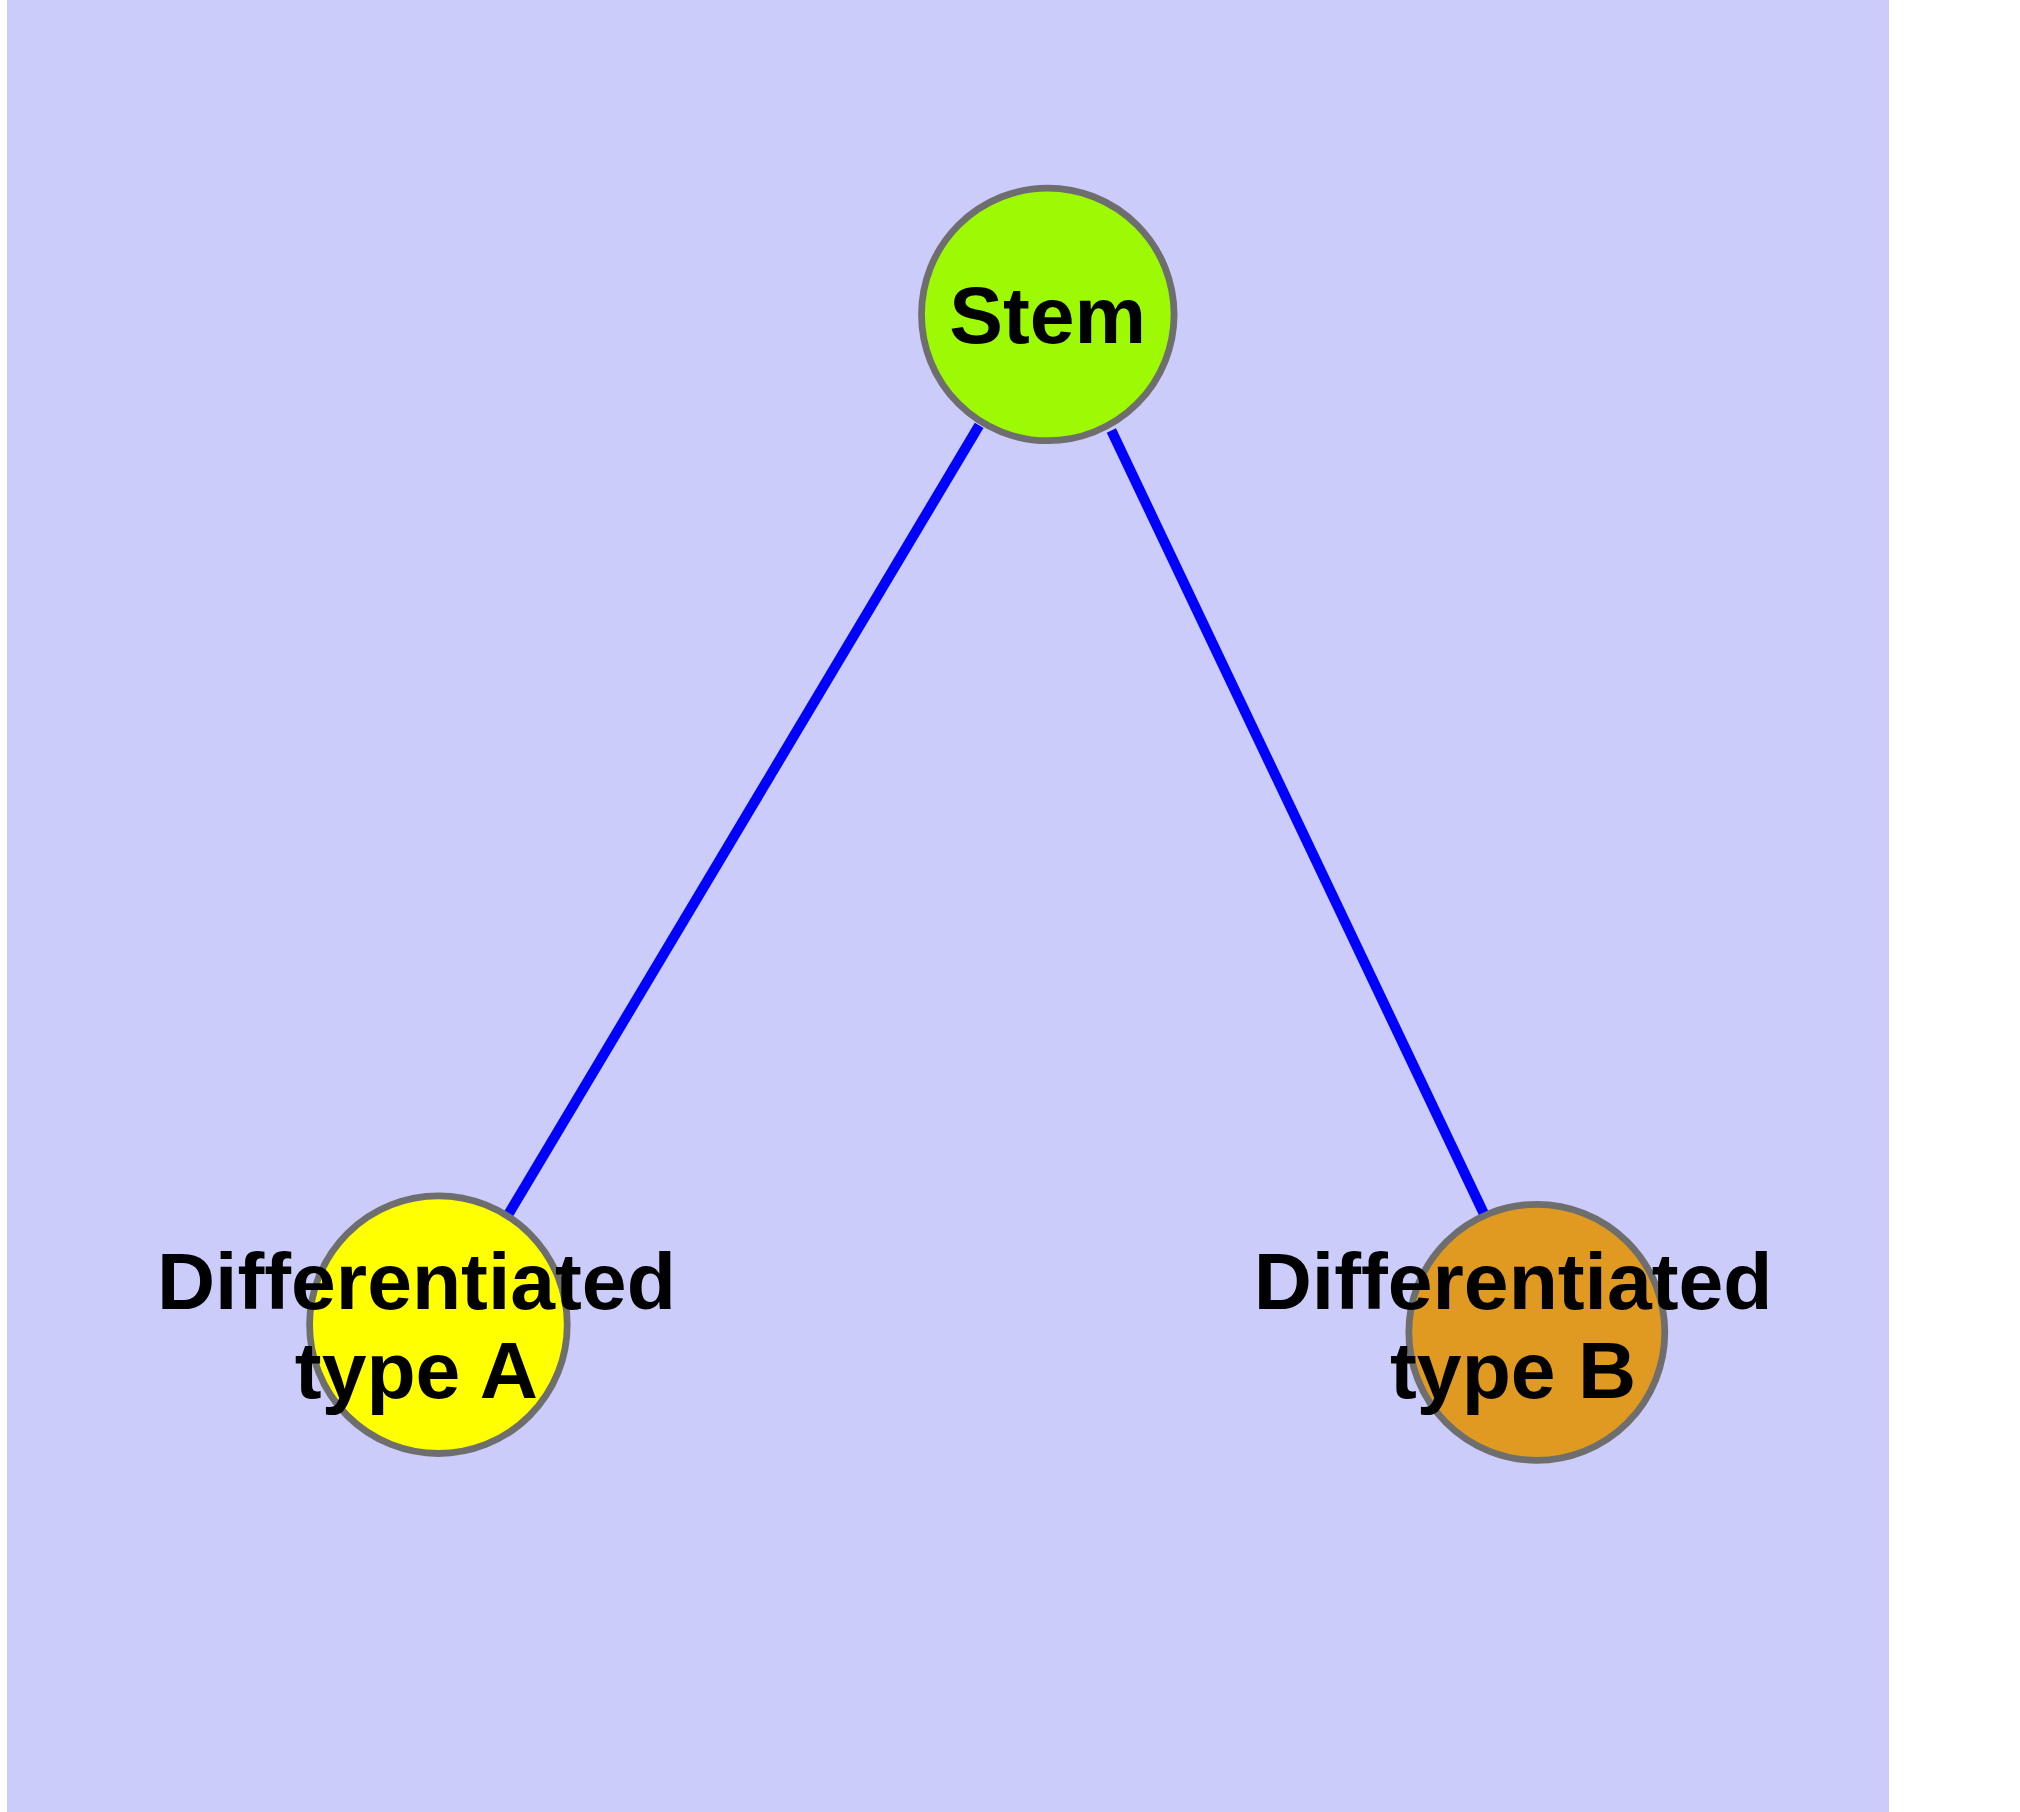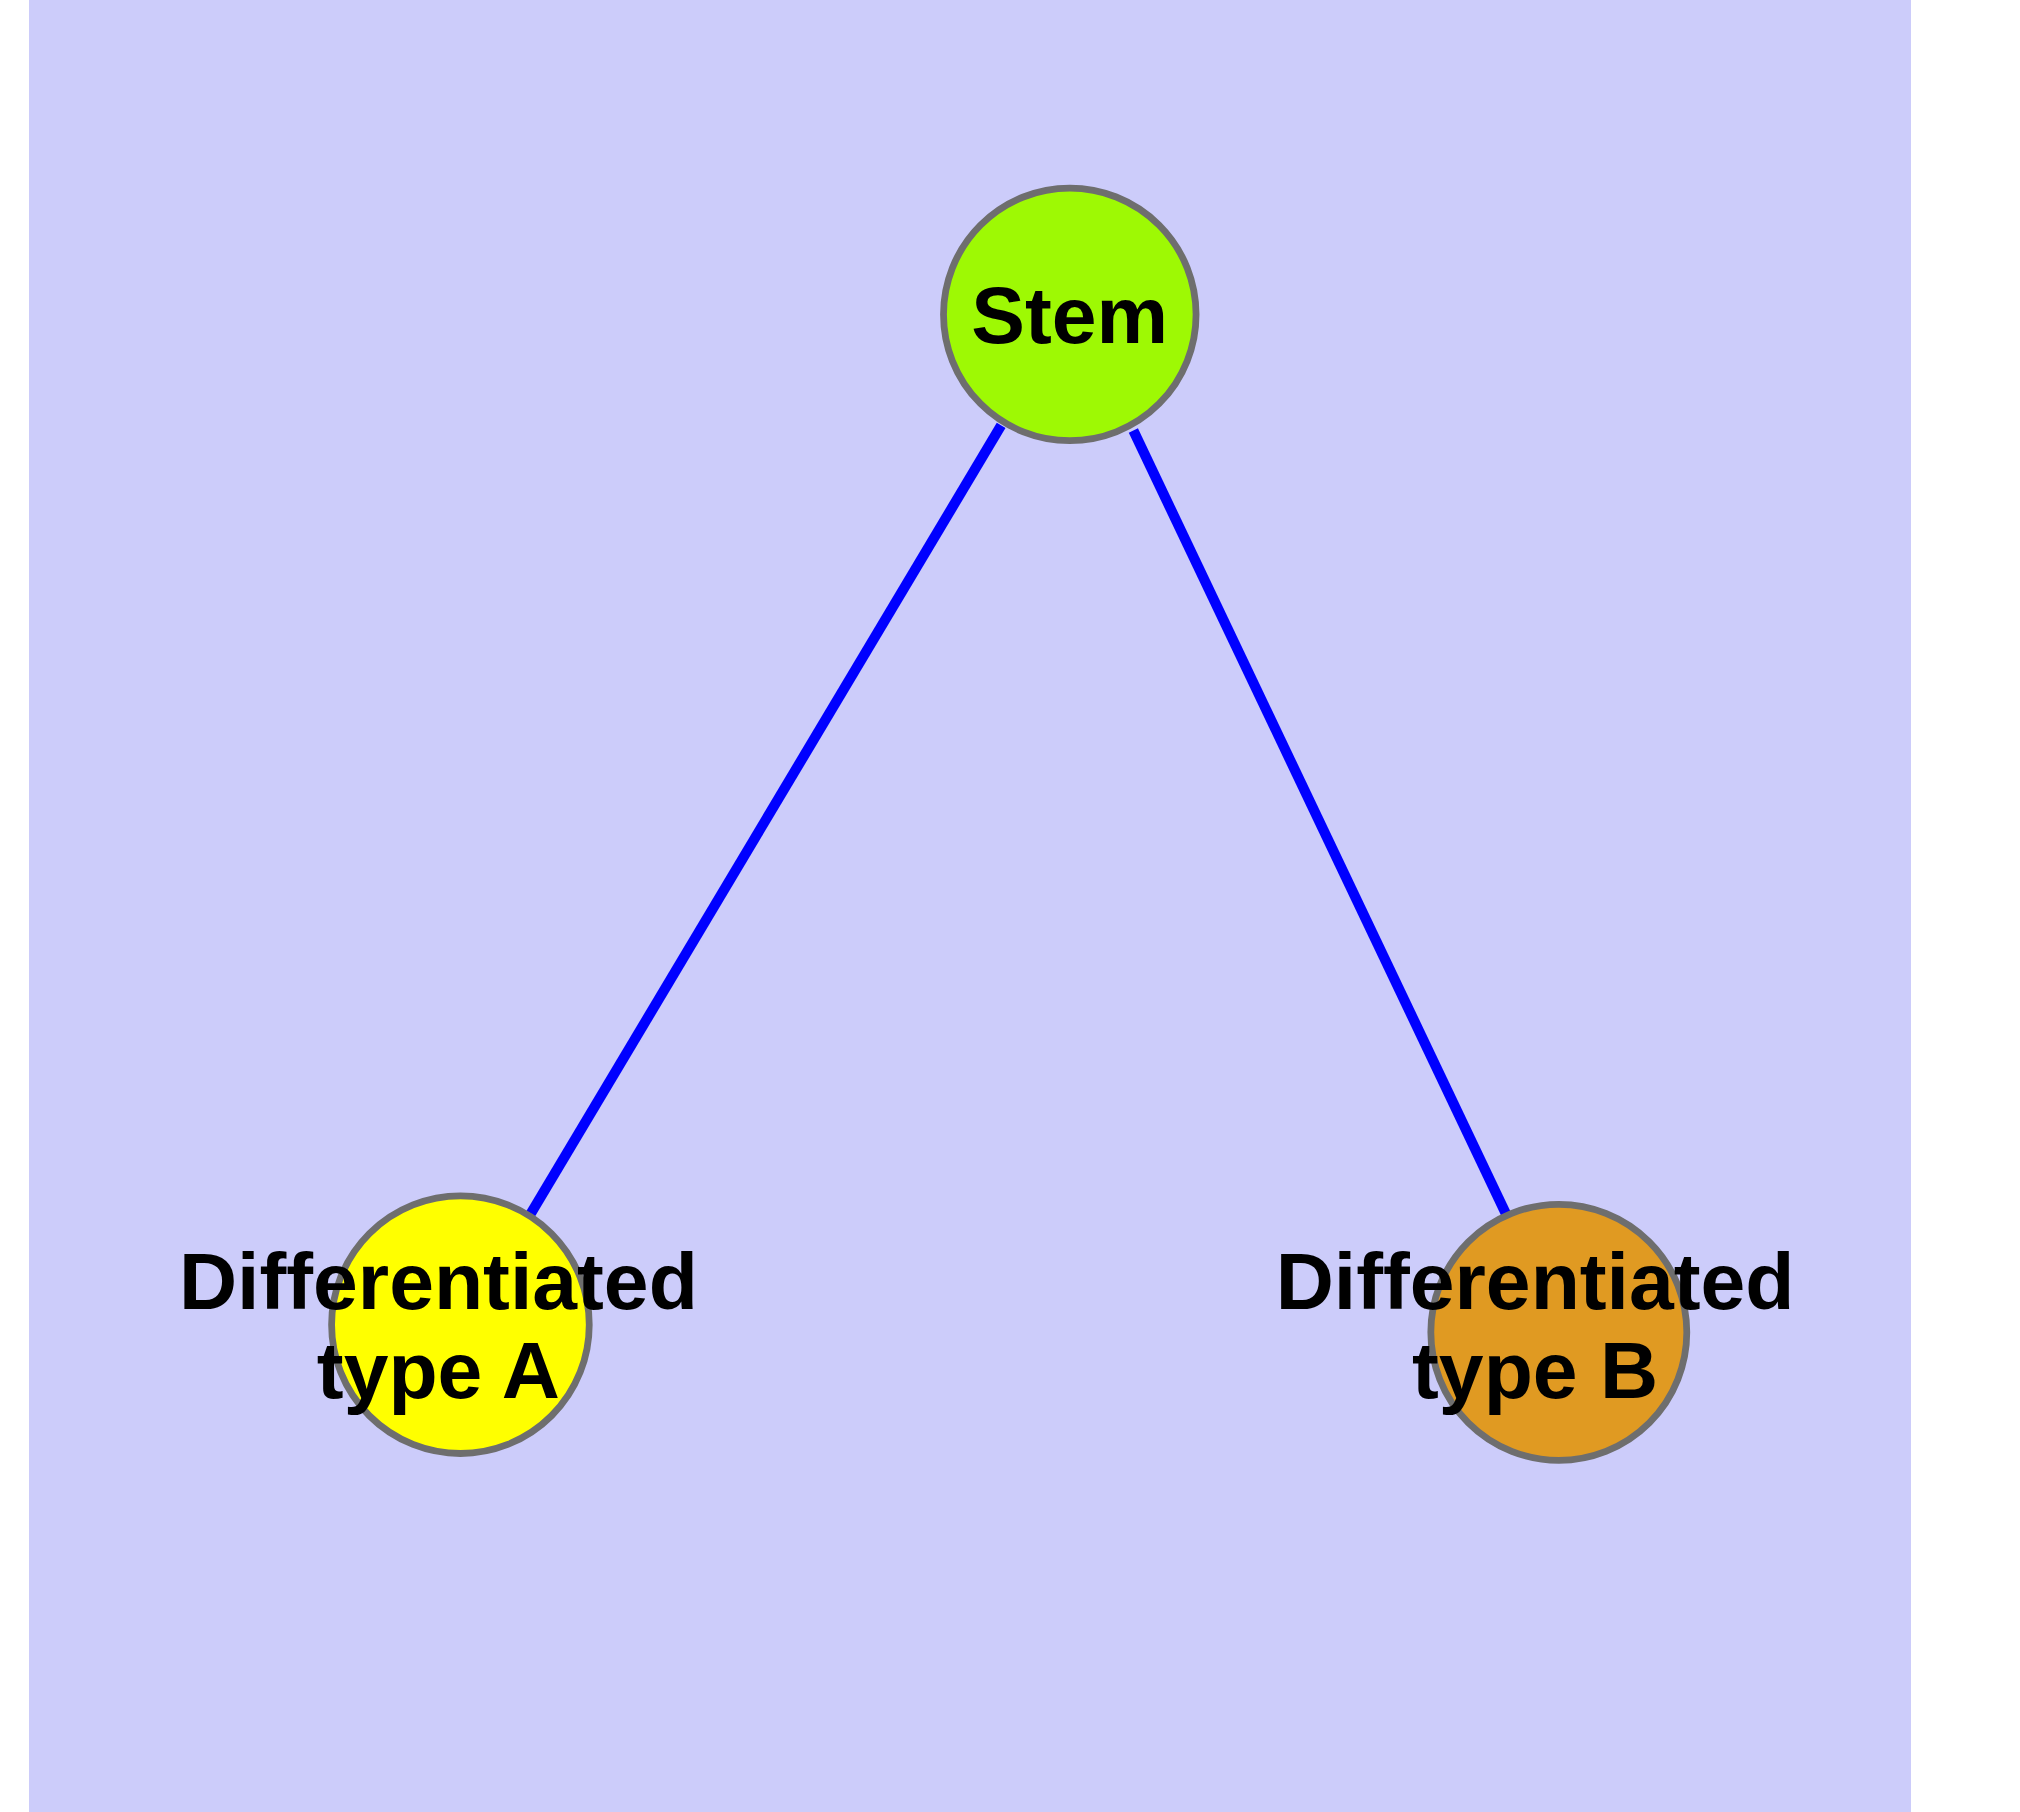--- a/index.html
+++ b/index.html
@@ -45,21 +45,21 @@
     font-weight: bold;
     font-size: 95px;
     fill: #000000;
     text-anchor: middle;
     dominant-baseline: auto;
   }
 </style>
 </head>
 <body>
 
-<div id="stage" style="width: 1889px; height: 1812px; margin-left: 22px;">
+<div id="stage" style="width: 1889px; height: 1812px;">
 
   <div id="canvas-bg" style="background: rgb(204, 204, 250);"></div>
 
   <svg id="graph-svg" viewBox="0 0 2384 2138" xmlns="http://www.w3.org/2000/svg">
 
     <g>
       <line class="edge-line" x1="1155" y1="502" x2="600" y2="1432" stroke="#0000ff" stroke-width="12"></line>
       <line class="edge-line" x1="1311" y1="508" x2="1752" y2="1435" stroke="#0000ff" stroke-width="12"></line>
     </g>
 

